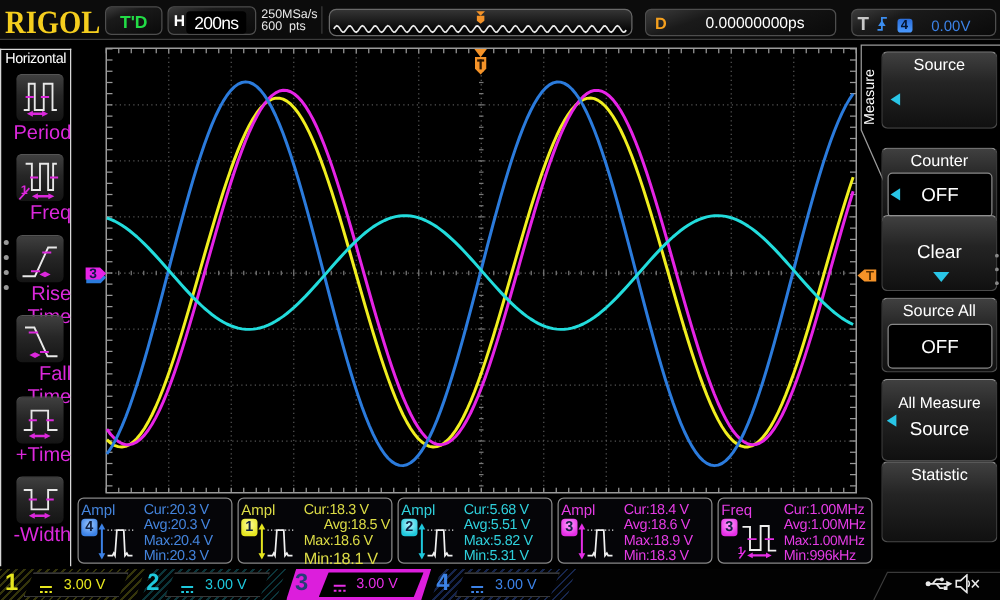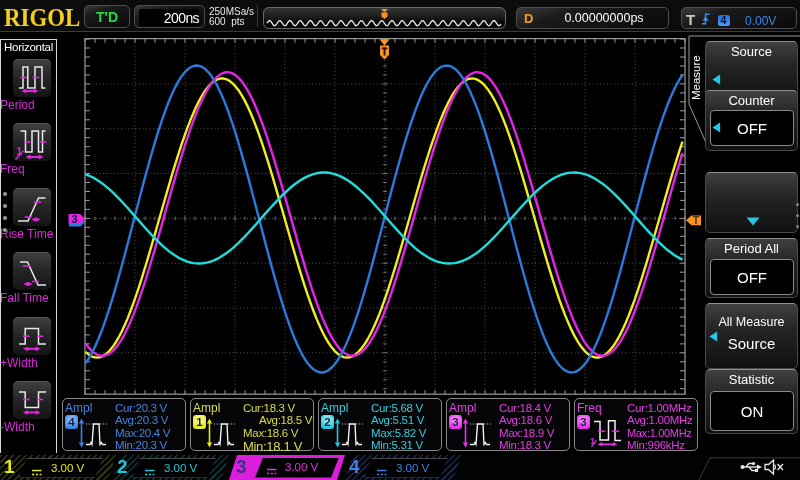--- a/index.html
+++ b/index.html
@@ -1,31 +1,31 @@
 <!DOCTYPE html>
 <html><head><meta charset="utf-8"><style>
 * {margin:0;padding:0;box-sizing:border-box;-webkit-font-smoothing:antialiased}
 html,body {width:800px;height:480px;background:#000;font-family:"Liberation Sans",sans-serif;overflow:hidden;position:relative}
 body {will-change:transform}
 .topbox {position:absolute;background:linear-gradient(160deg,#3c3c3c 0%,#1a1a1a 30%,#0a0a0a 100%);border:1px solid #4e4e4e;border-radius:5px}
 .lbtn {position:absolute;left:13px;width:38px;height:38px;background:linear-gradient(180deg,#3f3f3f,#262626 45%,#141414);border-radius:5px;border-top:1px solid #555}
-.llab {position:absolute;left:0;width:57px;text-align:left;font-size:12px;color:#dc28dc}
+.llab {position:absolute;left:0;width:57px;text-align:right;font-size:16px;color:#dc28dc}
 .rbox {position:absolute;left:705px;width:93px;background:linear-gradient(180deg,#404040,#242424 40%,#101010);border:1px solid #4a4a4a;border-top:1px solid #909090;border-radius:5px}
 .rtitle {position:absolute;width:100%;top:2px;text-align:center;font-size:13px;color:#fff}
 .rval {position:absolute;left:4px;width:84px;background:#000;border:1px solid #888;border-radius:4px;text-align:center;font-size:15px;color:#fff}
 .rtab {position:absolute;left:690px;top:50px;width:16px;height:56px;color:#fff;font-size:11.5px;writing-mode:vertical-rl;transform:rotate(180deg);text-align:center}
 .mpanel {position:absolute;top:398px;width:124px;height:53px;background:#050508;border:1px solid #888;border-radius:5px}
 </style></head><body>
 
 <div style="position:absolute;left:0;top:0;width:800px;height:31px;background:#0c0c0c"></div>
 <div style="position:absolute;left:4px;top:2.5px;font-family:'Liberation Serif',serif;font-weight:bold;font-size:26px;color:#f5ce1e;transform:scaleX(0.88);transform-origin:0 0">RIGOL</div>
 <div class="topbox" style="left:84px;top:5px;width:46px;height:23px;text-align:center;line-height:22px;font-size:14px;font-weight:bold;color:#22dc46">T'D</div>
 <div class="topbox" style="left:134px;top:5px;width:71px;height:23px">
   <span style="position:absolute;left:4px;top:4px;font-size:12.5px;font-weight:bold;color:#fff">H</span>
-  <div style="position:absolute;left:4px;top:3px;width:60px;height:18px;background:#000;border-radius:3px;text-align:right;font-size:14px;letter-spacing:-0.6px;color:#fff;line-height:19.5px">200ns</div>
+  <div style="position:absolute;left:14px;top:3px;width:48px;height:18px;background:#000;border-radius:3px;text-align:center;font-size:14px;letter-spacing:-0.6px;color:#fff;line-height:19.5px">200ns</div>
 </div>
 <div style="position:absolute;left:209px;top:7px;font-size:10px;color:#e8e8e8;line-height:10.3px">250MSa/s<br>600&nbsp;&nbsp;pts</div>
 <div style="position:absolute;left:257px;top:5px;width:1px;height:22px;background:#3a3a3a"></div>
 <div style="position:absolute;left:263px;top:7px;width:243px;height:22px;background:linear-gradient(180deg,#343434,#1e1e1e 40%,#060606 80%);border:1px solid #6a6a6a;border-radius:6px"></div>
 <svg style="position:absolute;left:0;top:0" width="800" height="32">
 <polyline points="267.0,23.2 268.2,21.4 269.4,20.6 270.6,21.1 271.8,22.7 273.0,24.6 274.2,25.7 275.4,25.5 276.6,24.1 277.8,22.3 279.0,20.9 280.2,20.7 281.4,21.8 282.6,23.7 283.8,25.3 285.0,25.8 286.2,25.0 287.4,23.2 288.6,21.4 289.8,20.6 291.0,21.1 292.2,22.7 293.4,24.6 294.6,25.7 295.8,25.5 297.0,24.1 298.2,22.3 299.4,20.9 300.6,20.7 301.8,21.8 303.0,23.7 304.2,25.3 305.4,25.8 306.6,25.0 307.8,23.2 309.0,21.4 310.2,20.6 311.4,21.1 312.6,22.7 313.8,24.6 315.0,25.7 316.2,25.5 317.4,24.1 318.6,22.3 319.8,20.9 321.0,20.7 322.2,21.8 323.4,23.7 324.6,25.3 325.8,25.8 327.0,25.0 328.2,23.2 329.4,21.4 330.6,20.6 331.8,21.1 333.0,22.7 334.2,24.6 335.4,25.7 336.6,25.5 337.8,24.1 339.0,22.3 340.2,20.9 341.4,20.7 342.6,21.8 343.8,23.7 345.0,25.3 346.2,25.8 347.4,25.0 348.6,23.2 349.8,21.4 351.0,20.6 352.2,21.1 353.4,22.7 354.6,24.6 355.8,25.7 357.0,25.5 358.2,24.1 359.4,22.3 360.6,20.9 361.8,20.7 363.0,21.8 364.2,23.7 365.4,25.3 366.6,25.8 367.8,25.0 369.0,23.2 370.2,21.4 371.4,20.6 372.6,21.1 373.8,22.7 375.0,24.6 376.2,25.7 377.4,25.5 378.6,24.1 379.8,22.3 381.0,20.9 382.2,20.7 383.4,21.8 384.6,23.7 385.8,25.3 387.0,25.8 388.2,25.0 389.4,23.2 390.6,21.4 391.8,20.6 393.0,21.1 394.2,22.7 395.4,24.6 396.6,25.7 397.8,25.5 399.0,24.1 400.2,22.3 401.4,20.9 402.6,20.7 403.8,21.8 405.0,23.7 406.2,25.3 407.4,25.8 408.6,25.0 409.8,23.2 411.0,21.4 412.2,20.6 413.4,21.1 414.6,22.7 415.8,24.6 417.0,25.7 418.2,25.5 419.4,24.1 420.6,22.3 421.8,20.9 423.0,20.7 424.2,21.8 425.4,23.7 426.6,25.3 427.8,25.8 429.0,25.0 430.2,23.2 431.4,21.4 432.6,20.6 433.8,21.1 435.0,22.7 436.2,24.6 437.4,25.7 438.6,25.5 439.8,24.1 441.0,22.3 442.2,20.9 443.4,20.7 444.6,21.8 445.8,23.7 447.0,25.3 448.2,25.8 449.4,25.0 450.6,23.2 451.8,21.4 453.0,20.6 454.2,21.1 455.4,22.7 456.6,24.6 457.8,25.7 459.0,25.5 460.2,24.1 461.4,22.3 462.6,20.9 463.8,20.7 465.0,21.8 466.2,23.7 467.4,25.3 468.6,25.8 469.8,25.0 471.0,23.2 472.2,21.4 473.4,20.6 474.6,21.1 475.8,22.7 477.0,24.6 478.2,25.7 479.4,25.5 480.6,24.1 481.8,22.3 483.0,20.9 484.2,20.7 485.4,21.8 486.6,23.7 487.8,25.3 489.0,25.8 490.2,25.0 491.4,23.2 492.6,21.4 493.8,20.6 495.0,21.1 496.2,22.7 497.4,24.6 498.6,25.7 499.8,25.5 501.0,24.1" fill="none" stroke="#ececec" stroke-width="1.3"></polyline>
 <polygon points="381,9 388,9 384.5,12.5" fill="#f59328"></polygon>
 <polygon points="381.5,12.5 387.5,12.5 387.5,16.5 384.5,19 381.5,16.5" fill="#f59328"></polygon>
 </svg>
 <div class="topbox" style="left:516px;top:7px;width:153px;height:22px">
@@ -84,21 +84,21 @@
 </svg></div>
 <div class="llab" style="top:291px">Fall Time</div>
 <div class="lbtn" style="top:316.5px"><svg width="38" height="38" viewBox="0 0 38 38">
 <polyline points="6,26 12.2,26 12.2,10.5 25.5,10.5 25.5,26 33,26" fill="none" stroke="#e8e8e8" stroke-width="1.5"></polyline>
 <line x1="10" y1="18.2" x2="16.5" y2="18.2" stroke="#dc28dc" stroke-width="1.6"></line>
 <line x1="24" y1="18.2" x2="30" y2="18.2" stroke="#dc28dc" stroke-width="1.6"></line>
 <line x1="13.5" y1="30.8" x2="24" y2="30.8" stroke="#dc28dc" stroke-width="2"></line>
 <polygon points="10,30.8 14.8,28.4 14.8,33.2" fill="#dc28dc"></polygon>
 <polygon points="27.5,30.8 22.7,28.4 22.7,33.2" fill="#dc28dc"></polygon>
 </svg></div>
-<div class="llab" style="top:355.5px">+Width</div>
+<div class="llab" style="top:355.5px">+Time</div>
 <div class="lbtn" style="top:381px"><svg width="38" height="38" viewBox="0 0 38 38">
 <polyline points="6,10 12.2,10 12.2,25.5 25.5,25.5 25.5,10 33,10" fill="none" stroke="#e8e8e8" stroke-width="1.5"></polyline>
 <line x1="10" y1="17.5" x2="16.5" y2="17.5" stroke="#dc28dc" stroke-width="1.6"></line>
 <line x1="24" y1="17.5" x2="30" y2="17.5" stroke="#dc28dc" stroke-width="1.6"></line>
 <line x1="13.5" y1="30.5" x2="24" y2="30.5" stroke="#dc28dc" stroke-width="2"></line>
 <polygon points="10,30.5 14.8,28.1 14.8,32.9" fill="#dc28dc"></polygon>
 <polygon points="27.5,30.5 22.7,28.1 22.7,32.9" fill="#dc28dc"></polygon>
 </svg></div>
 <div class="llab" style="top:420px">-Width</div>
 <div style="position:absolute;left:2.5px;top:192px;width:4px;height:4px;border-radius:50%;background:#999"></div>
@@ -450,46 +450,46 @@
 <div class="rtab">Measure</div>
 <svg style="position:absolute;left:686px;top:35px" width="114" height="112" viewBox="0 0 114 112">
   <polyline points="114,1 3,1 3,69 21,110" fill="none" stroke="#9a9a9a" stroke-width="1"></polyline>
 </svg>
 <div class="rbox" style="top:40.5px;height:62px">
   <div class="rtitle">Source</div>
   <svg style="position:absolute;left:6px;top:32px" width="9" height="11" viewBox="0 0 10 12">
       <polygon points="9,0.5 9,11.5 0.5,6" fill="#29c5e6"></polygon>
     </svg>
 </div>
-<div class="rbox" style="top:90px;height:61px">
+<div class="rbox" style="top:118px;height:61px">
   <div class="rtitle">Counter</div>
   <div class="rval" style="top:19px;height:36px;line-height:36px">OFF</div>
   <svg style="position:absolute;left:6px;top:31px" width="9" height="11" viewBox="0 0 10 12">
       <polygon points="9,0.5 9,11.5 0.5,6" fill="#29c5e6"></polygon>
     </svg>
 </div>
 <div class="rbox" style="top:171.5px;height:61px">
+  <div style="position:absolute;width:100%;top:20px;text-align:center;font-size:15px;color:#fff">Clear</div>
   <svg style="position:absolute;left:40px;top:44px" width="14" height="9" viewBox="0 0 14 9">
       <polygon points="0.5,0.5 13.5,0.5 7,8.5" fill="#29c5e6"></polygon>
     </svg>
 </div>
 <div class="rbox" style="top:238px;height:60px">
-  <div class="rtitle">Period All</div>
+  <div class="rtitle">Source All</div>
   <div class="rval" style="top:20px;height:36px;line-height:36px">OFF</div>
 </div>
 <div class="rbox" style="top:303px;height:66px">
   <div style="position:absolute;width:100%;top:11px;text-align:center;font-size:12.5px;color:#fff">All Measure</div>
   <div style="position:absolute;width:100%;top:31px;text-align:center;font-size:15px;color:#fff">Source</div>
   <svg style="position:absolute;left:3px;top:27px" width="9" height="11" viewBox="0 0 10 12">
       <polygon points="9,0.5 9,11.5 0.5,6" fill="#29c5e6"></polygon>
     </svg>
 </div>
 <div class="rbox" style="top:368.5px;height:65px">
   <div class="rtitle">Statistic</div>
-  <div class="rval" style="top:21px;height:40px;line-height:40px">ON</div>
 </div>
 <div style="position:absolute;left:796px;top:203px;width:3px;height:3px;border-radius:50%;background:#888"></div>
 <div style="position:absolute;left:796px;top:214px;width:3px;height:3px;border-radius:50%;background:#888"></div>
 <div style="position:absolute;left:796px;top:225px;width:3px;height:3px;border-radius:50%;background:#888"></div>
 
 <div class="mpanel" style="left:62px">
 <div style="position:absolute;left:2px;top:2px;font-size:12px;color:#4484dc">Ampl</div>
 <div style="position:absolute;left:2px;top:16px;width:13px;height:14px;border-radius:3px;background:radial-gradient(circle at 50% 35%, #9cc8ff 0%, #3c82e6 75%);color:#102040;font-size:11.5px;font-weight:bold;text-align:center;line-height:14px">4</div>
 <div style="position:absolute;left:15px;top:19px"><svg width="32" height="30" viewBox="0 0 32 30">
 <line x1="3.5" y1="3.5" x2="3.5" y2="26.5" stroke="#3c82e6" stroke-width="1.6"></line>

